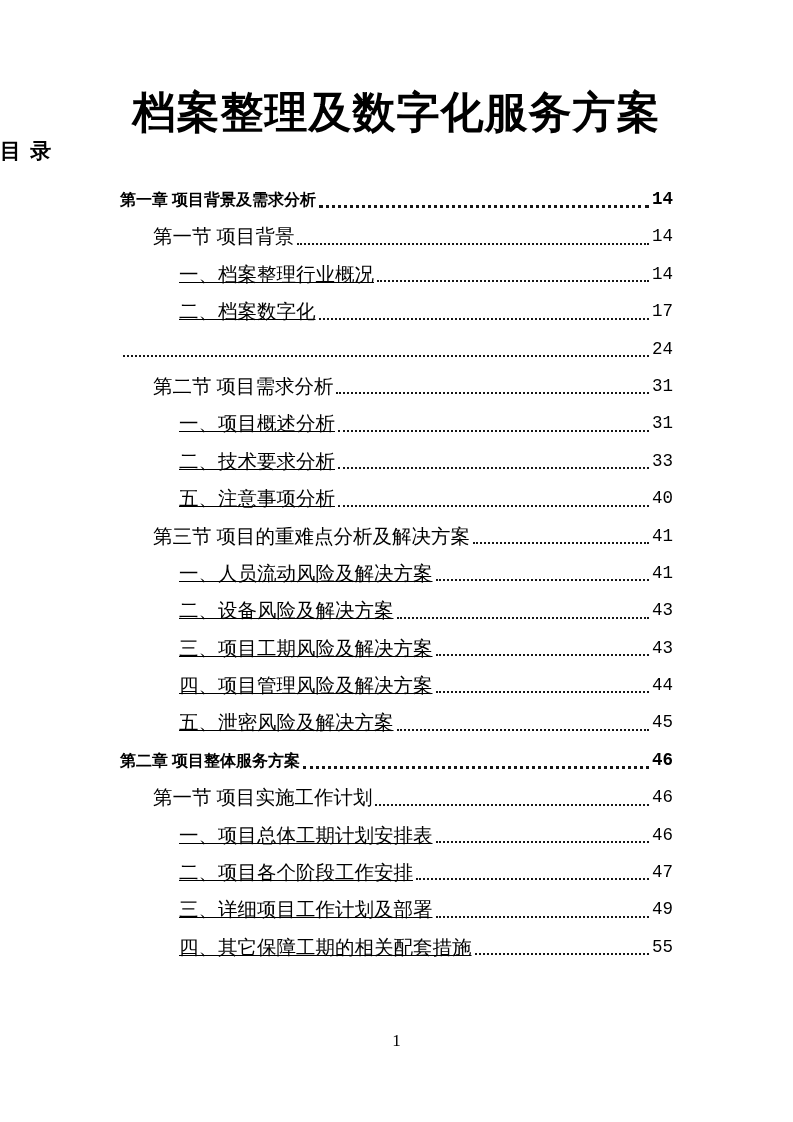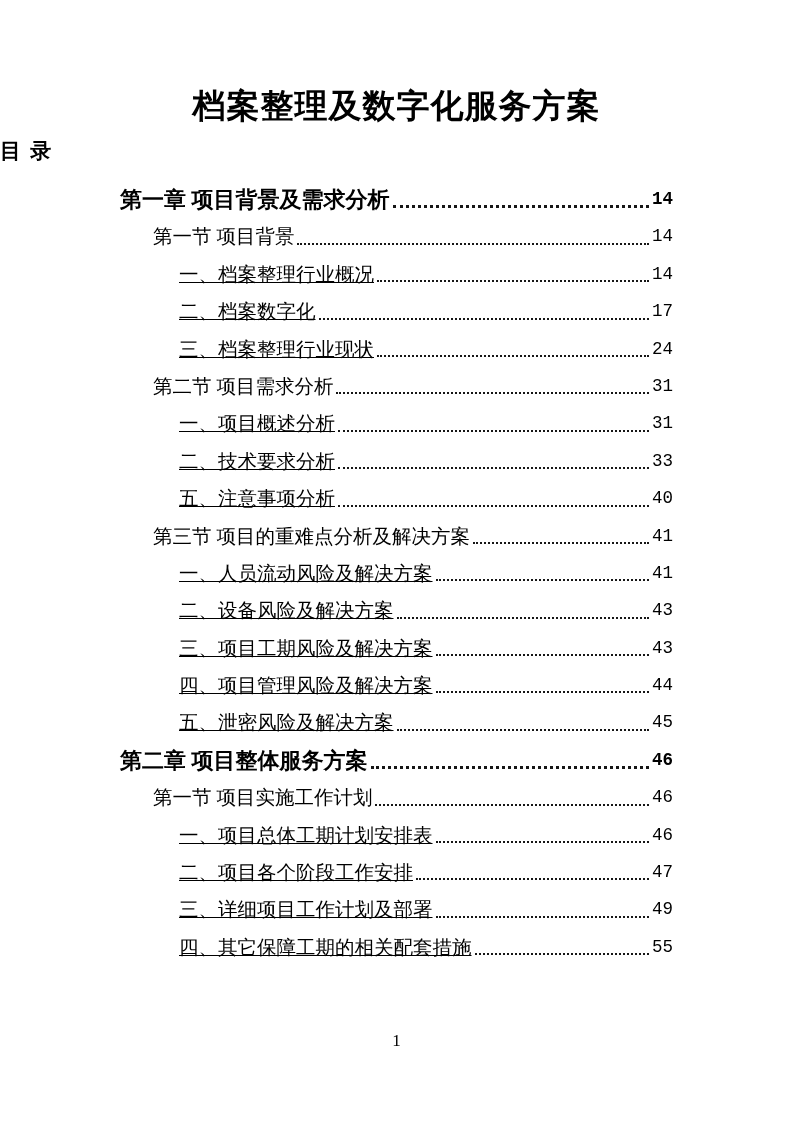--- a/index.html
+++ b/index.html
@@ -19,21 +19,21 @@
     position: absolute;
     inset: 0;
     background: #ffffff;
   }
   .doc-title {
     position: absolute;
     top: 84px;
     left: 0;
     width: 100%;
     text-align: center;
-    font-size: 33px;
+    font-size: 43px;
     font-weight: 700;
     letter-spacing: 1px;
     white-space: nowrap;
   }
   .toc-heading {
     position: absolute;
     top: 137px;
     left: 0;
     width: 100%;
     text-align: left;
@@ -67,21 +67,21 @@
   .toc-page {
     white-space: nowrap;
     line-height: 37.4px;
     font-family: Liberation Mono, monospace;
     font-size: 17.5px;
   }
   .level-chapter {
     font-weight: 700;
   }
   .level-chapter .toc-label {
-    font-size: 22px;
+    font-size: 16px;
   }
   .level-chapter .toc-dots {
     border-bottom-width: 3px;
     margin-bottom: 10.5px;
   }
   .level-section .toc-label {
     padding-left: 33px;
   }
   .level-item .toc-label {
     padding-left: 59px;
@@ -125,21 +125,20 @@
       <span class="toc-page">14</span>
     </div>
 
     <div class="toc-row level-item">
       <span class="toc-label">二、档案数字化</span>
       <span class="toc-dots"></span>
       <span class="toc-page">17</span>
     </div>
 
     <div class="toc-row level-item">
-      <span class="toc-label">三、档案整理行业现状</span>
       <span class="toc-dots"></span>
       <span class="toc-page">24</span>
     </div>
 
     <div class="toc-row level-section">
       <span class="toc-label">第二节 项目需求分析</span>
       <span class="toc-dots"></span>
       <span class="toc-page">31</span>
     </div>
 

